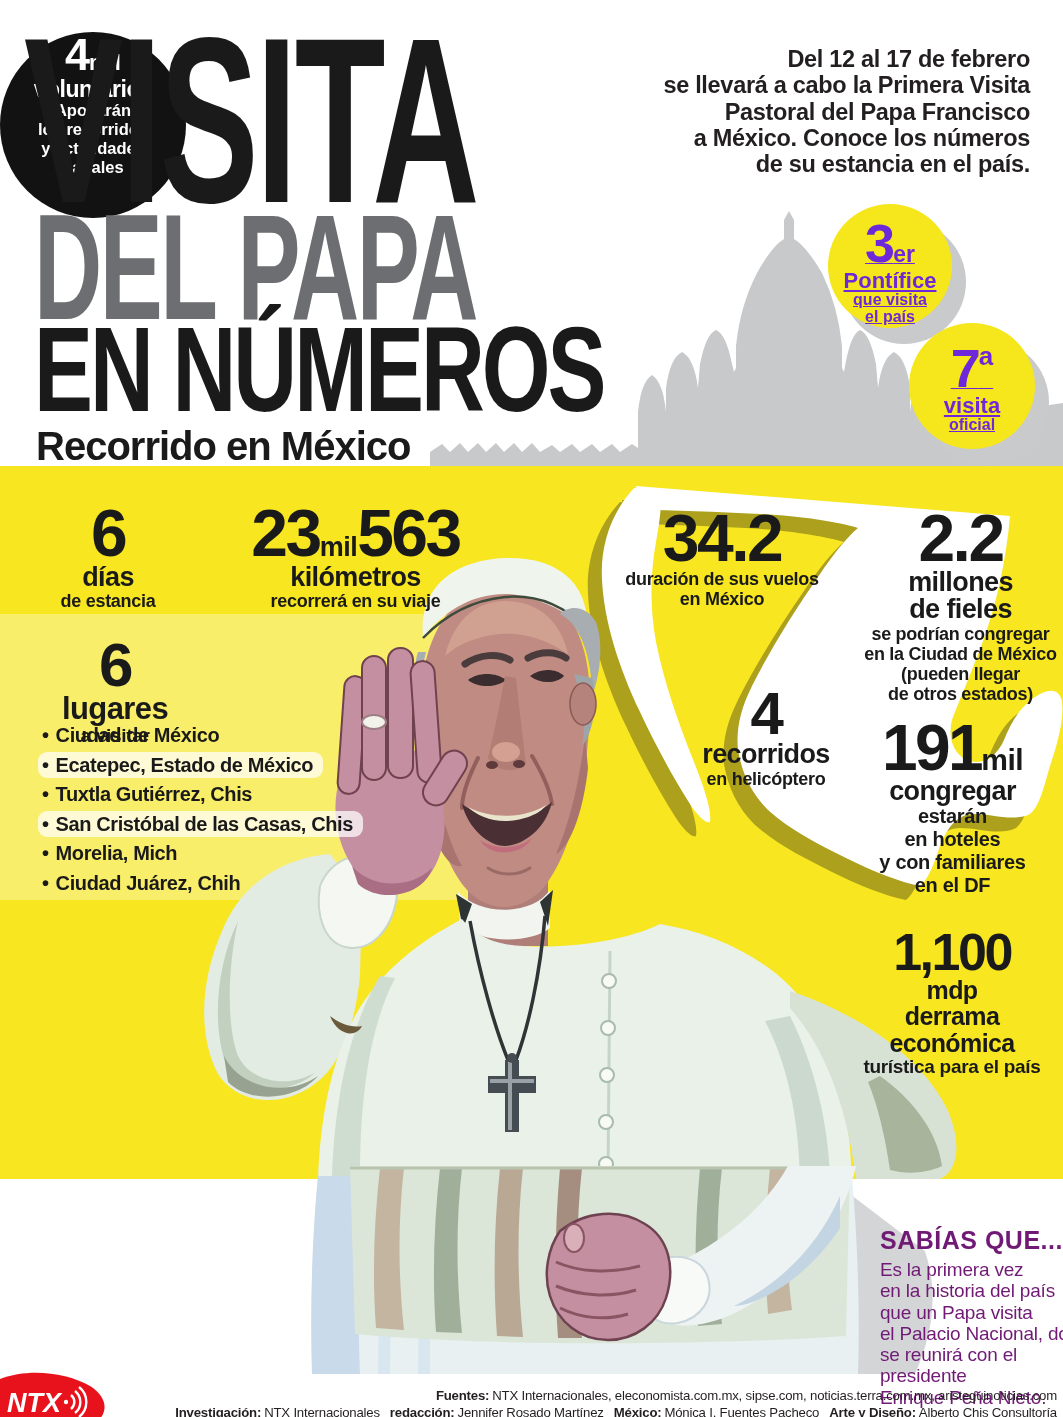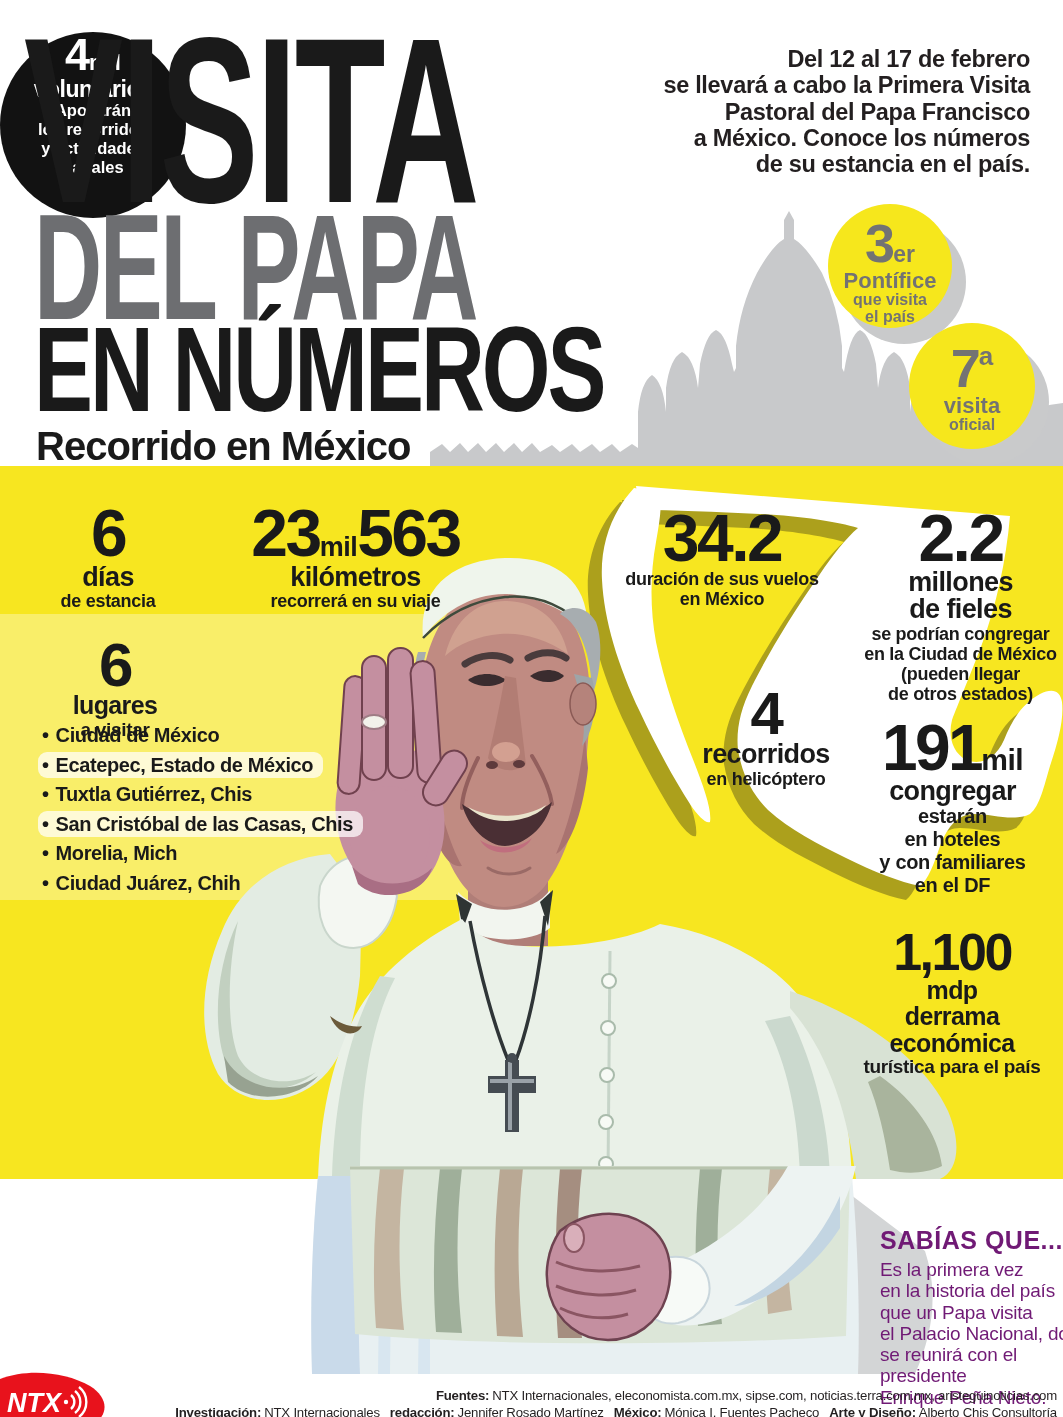--- a/index.html
+++ b/index.html
@@ -16,21 +16,21 @@
   #title2 .squeeze{transform:scale(0.63,1);}
   #title3{top:293px;left:34px;font-size:121px;color:#1a1a1a;}
   #title3 .squeeze{transform:scale(0.73,1);}
   #section-heading{top:408px;left:36px;font-size:40px;letter-spacing:-1px;font-weight:bold;z-index:10;}
   
   #intro{top:30px;right:33px;width:420px;text-align:right;font-size:23.5px;font-weight:bold;
          line-height:1.12;letter-spacing:-0.3px;z-index:10;color:#231f20;}
   
   .badge-shadow{position:absolute;border-radius:50%;background:#c9cacb;z-index:5;}
   .badge{position:absolute;border-radius:50%;background:#f6e71c;z-index:6;text-align:center;
-         font-weight:bold;color:#737373;}
+         font-weight:bold;color:#6d28d9;text-decoration:underline;}
   #badge1-shadow{left:842px;top:204px;width:124px;height:124px;}
   #badge1{left:828px;top:188px;width:124px;height:124px;}
   #badge2-shadow{left:923px;top:323px;width:126px;height:126px;}
   #badge2{left:909px;top:307px;width:126px;height:126px;}
   .badge .bignum{font-size:54px;line-height:0.95;letter-spacing:-2px;}
   .badge .suffix{font-size:23px;}
   .badge .sup{font-size:26px;vertical-align:22px;}
   .badge .blabel{font-size:22px;line-height:1.05;}
   .badge .bsub{font-size:16px;line-height:1.05;}
   #badge1{padding-top:0;} #badge1 .inner{margin-top:14px;}
@@ -58,21 +58,21 @@
   #stat-visitors .num{font-size:64px;}
   #stat-visitors .mil{font-size:30px;}
   #stat-visitors .sub{font-size:20px;line-height:1.14;}
   #stat-economy{left:842px;top:913px;width:220px;}
   #stat-economy .num{font-size:52px;}
   #stat-economy .lbl{font-size:25px;line-height:1.06;}
   #stat-economy .sub{font-size:19px;}
   
   #stat-places{left:35px;top:620px;width:160px;}
   #stat-places .num{font-size:62px;}
-  #stat-places .lbl{font-size:25px;}
+  #stat-places .lbl{font-size:31px;}
   #stat-places .sub{font-size:19px;}
   #places-list{left:38px;top:706px;z-index:10;list-style:none;margin:0;padding:0;}
   #places-list li{display:table;font-size:20px;font-weight:bold;letter-spacing:-0.4px;
                   padding:2px 10px 2px 4px;margin-bottom:3.5px;line-height:1.1;}
   #places-list li.striped{background:rgba(255,255,255,0.72);border-radius:9px;}
   #places-list .bullet{margin-right:7px;}
   
   #circle-volunteers{left:22px;top:1066px;width:186px;height:186px;border-radius:50%;
                      background:#121212;z-index:12;text-align:center;color:#ffffff;font-weight:bold;}
   #circle-volunteers .num{font-size:45px;line-height:1;letter-spacing:-1px;}

